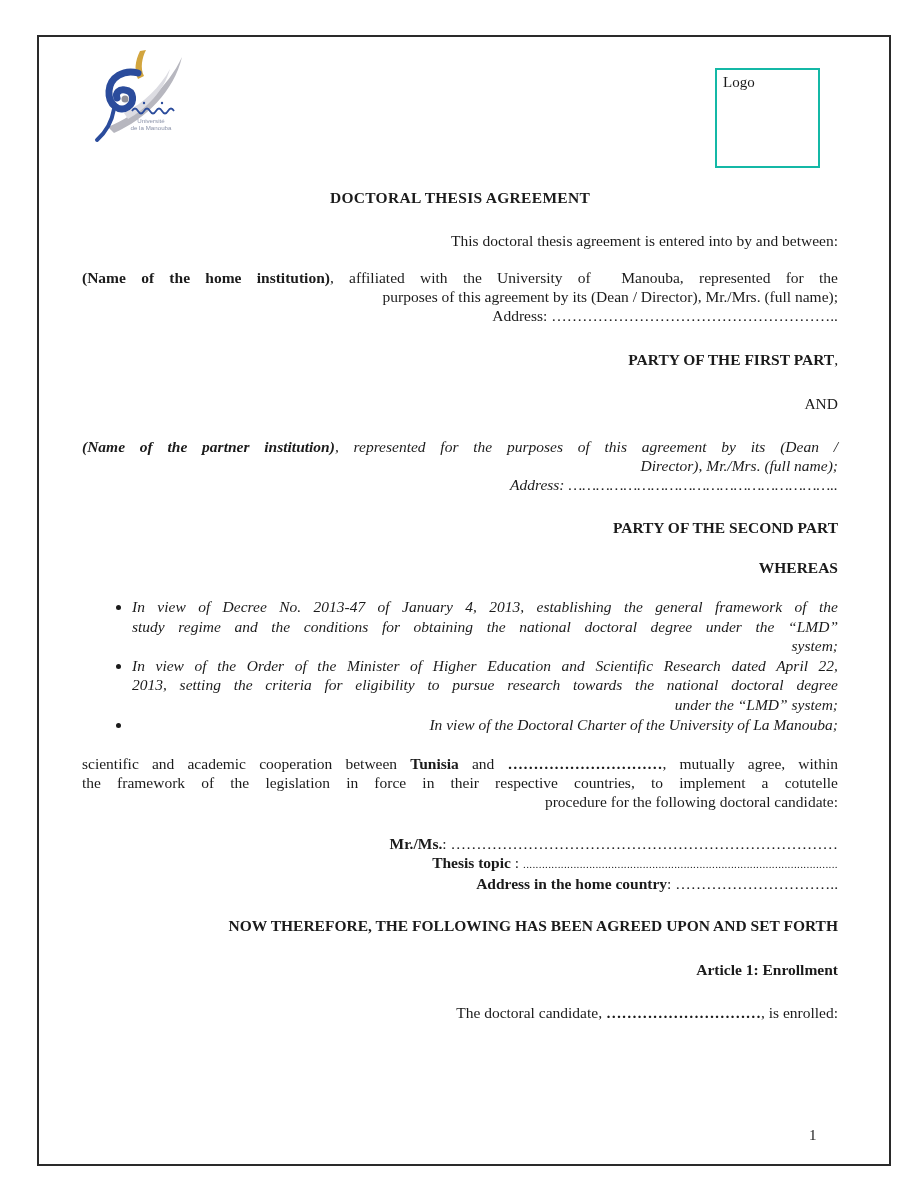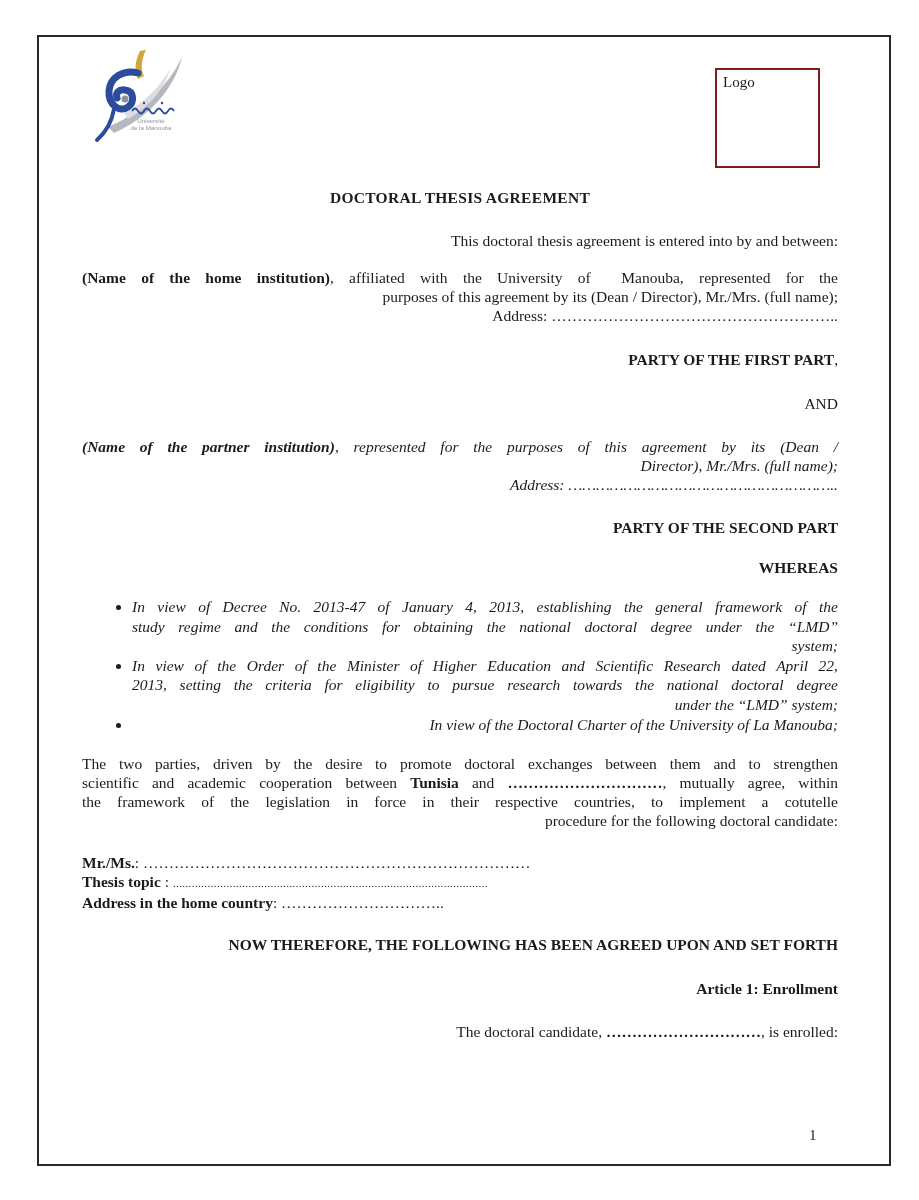--- a/index.html
+++ b/index.html
@@ -26,29 +26,29 @@
   .para1{margin-top:18px !important;}
   .hd1{margin-top:25px !important;font-weight:normal;}
   .andline{margin-top:25px !important;}
   .para2{margin-top:24px !important;font-style:italic;}
   .hd2{margin-top:24px !important;}
   .hd3{margin-top:21px !important;}
   .bullets{margin:20px 0 0 0 !important;padding:0 0 0 50px !important;list-style:disc outside;line-height:19.6px;}
   .bullets li{margin:0;padding:0;font-style:italic;}
   .para3{margin-top:20px !important;}
   .fields{margin-top:23px !important;}
-  .field-line{white-space:nowrap;}
+  .field-line{white-space:nowrap;text-align:right;}
   .dots-sm{font-size:11px;letter-spacing:.4px;}
   .hd4{margin-top:23px !important;}
   .hd5{margin-top:25px !important;}
   .enroll{margin-top:24px !important;}
   .logo{position:absolute;left:55px;top:10px;width:110px;height:100px;}
   .logo-box{
     position:absolute;left:676px;top:31px;width:105px;height:100px;
-    box-sizing:border-box;border:2px solid #7f1d1d;
+    box-sizing:border-box;border:2px solid #14b8a6;
     padding:3px 6px;font-size:15px;line-height:18px;
   }
   .pagenum{position:absolute;left:770px;top:1089px;font-size:15px;}
 </style>
 </head>
 <body>
 
 <div class="sheet">
 
   <div class="logo">
@@ -107,21 +107,20 @@
         <div class="jl">In view of the Order of the Minister of Higher Education and Scientific Research dated April 22,</div>
         <div class="jl">2013, setting the criteria for eligibility to pursue research towards the national doctoral degree</div>
         <div class="ll">under the “LMD” system;</div>
       </li>
       <li>
         <div class="ll">In view of the Doctoral Charter of the University of La Manouba;</div>
       </li>
     </ul>
 
     <div class="para3">
-      <div class="jl">The two parties, driven by the desire to promote doctoral exchanges between them and to strengthen</div>
       <div class="jl"><span>scientific and academic cooperation between </span><b>Tunisia</b><span> and </span><b>…………………………</b><span>, mutually agree, within</span></div>
       <div class="jl">the framework of the legislation in force in their respective countries, to implement a cotutelle</div>
       <div class="ll">procedure for the following doctoral candidate:</div>
     </div>
 
     <div class="fields">
       <div class="field-line"><b>Mr./Ms.</b><span>: </span><span class="dots">…………………………………………………………………</span></div>
       <div class="field-line"><b>Thesis topic</b><span> : </span><span class="dots dots-sm">....................................................................................................</span></div>
       <div class="field-line"><b>Address in the home country</b><span>: </span><span class="dots">…………………………..</span></div>
     </div>

